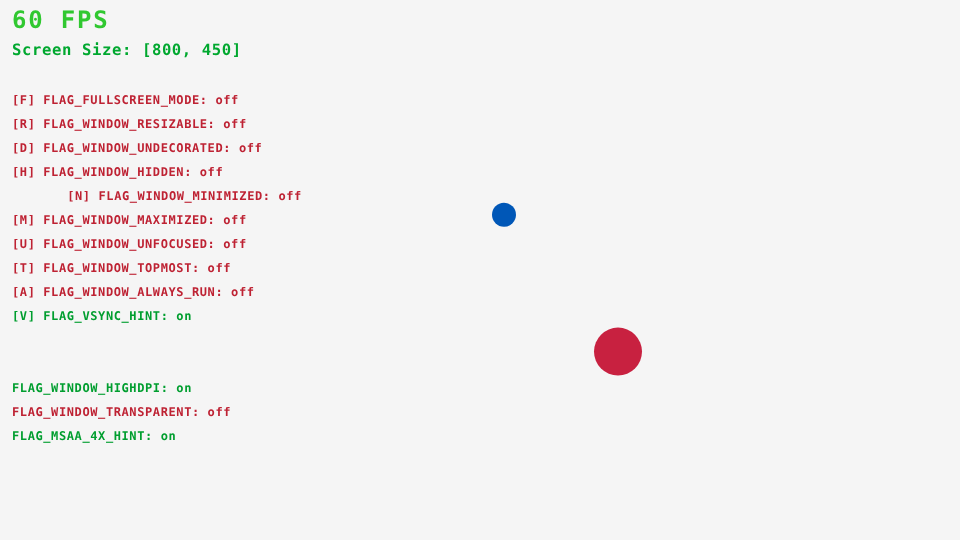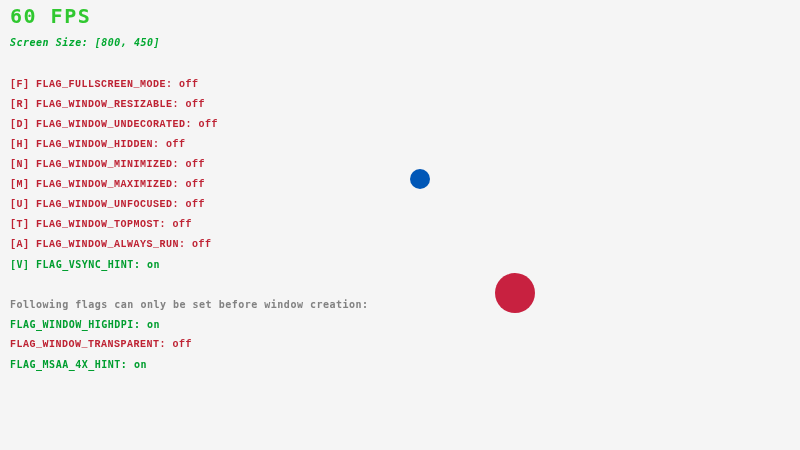--- a/index.html
+++ b/index.html
@@ -28,41 +28,40 @@
     left: 10px;
     top: 6px;
     font-size: 20px;
     line-height: 20px;
     letter-spacing: 1.5px;
     color: #30c830;
   }
   #screen-size-label {
     left: 10px;
     top: 38px;
-    font-size: 10px;
+    font-size: 13px;
     line-height: 10px;
     color: #00a82f;
-    font-style: italic;
   }
   .section-header {
     left: 10px;
     font-size: 10px;
     line-height: 10px;
     color: #828282;
   }
   #flags-after-header { top: 60px; }
   #flags-before-header { top: 300px; }
 
   .flag-line {
     left: 10px;
     font-size: 10px;
     line-height: 10px;
   }
   .flag-on  { color: #009e2f; }
-  .flag-off { color: #be2233; font-family: Liberation Mono, monospace; }
+  .flag-off { color: #be2233; }
 
   .circle {
     position: absolute;
     border-radius: 50%;
   }
   #circle-blue {
     background: #0057b7;
   }
   #circle-red {
     background: #c82140;
@@ -76,29 +75,28 @@
   <div class="txt" id="fps-counter" style="color: rgb(48, 200, 48);">60 FPS</div>
 
   <div class="txt" id="screen-size-label" style="color: rgb(0, 168, 47);">Screen Size: [800, 450]</div>
 
 
   <div id="flags-after-list">
       <div class="txt flag-line flag-off" style="top: 80px;">[F] FLAG_FULLSCREEN_MODE: off</div>
       <div class="txt flag-line flag-off" style="top: 100px;">[R] FLAG_WINDOW_RESIZABLE: off</div>
       <div class="txt flag-line flag-off" style="top: 120px;">[D] FLAG_WINDOW_UNDECORATED: off</div>
       <div class="txt flag-line flag-off" style="top: 140px;">[H] FLAG_WINDOW_HIDDEN: off</div>
-      <div class="txt flag-line flag-off" style="top: 160px;">[N] FLAG_WINDOW_MINIMIZED: off</div>
+      <div class="txt flag-line flag-off" style="top: 160px; margin-left: 46px;">[N] FLAG_WINDOW_MINIMIZED: off</div>
       <div class="txt flag-line flag-off" style="top: 180px;">[M] FLAG_WINDOW_MAXIMIZED: off</div>
       <div class="txt flag-line flag-off" style="top: 200px; text-align: center;">[U] FLAG_WINDOW_UNFOCUSED: off</div>
       <div class="txt flag-line flag-off" style="top: 220px;">[T] FLAG_WINDOW_TOPMOST: off</div>
       <div class="txt flag-line flag-off" style="top: 240px;">[A] FLAG_WINDOW_ALWAYS_RUN: off</div>
       <div class="txt flag-line flag-on" style="top: 260px;">[V] FLAG_VSYNC_HINT: on</div>
     </div>
 
-  <div class="txt section-header" id="flags-before-header">Following flags can only be set before window creation:</div>
 
   <div id="flags-before-list">
       <div class="txt flag-line flag-on" style="top: 320px;">FLAG_WINDOW_HIGHDPI: on</div>
       <div class="txt flag-line flag-off" style="top: 340px;">FLAG_WINDOW_TRANSPARENT: off</div>
       <div class="txt flag-line flag-on" style="top: 360px;">FLAG_MSAA_4X_HINT: on</div>
     </div>
 
   <div id="shapes-layer">
       <div class="circle" id="circle-blue" style="left: 410px; top: 169px; width: 20px; height: 20px; background: rgb(0, 87, 183);"></div>
       <div class="circle" id="circle-red" style="left: 495px; top: 273px; width: 40px; height: 40px; background: rgb(200, 33, 64);"></div>

